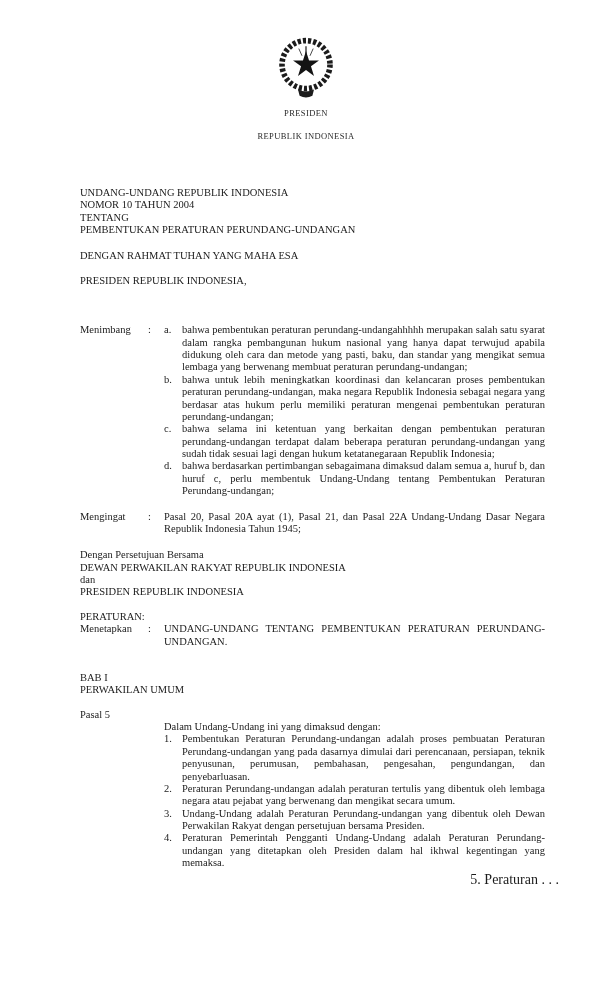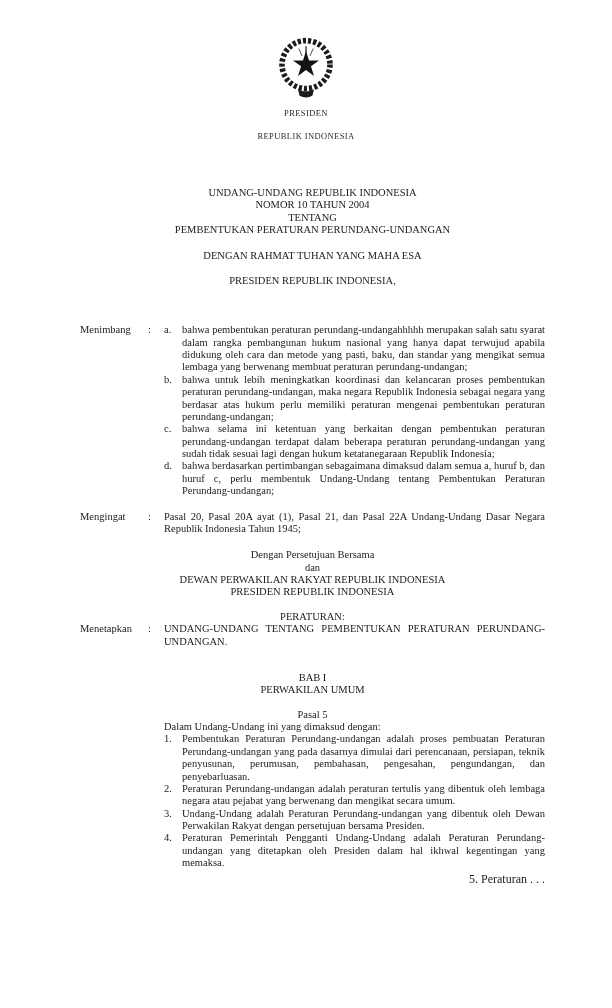--- a/index.html
+++ b/index.html
@@ -30,21 +30,21 @@
     color: #2a2a2a;
     margin-top: 4px;
   }
   .org-line2 {
     font-size: 8.5px;
     letter-spacing: 0.4px;
     color: #2a2a2a;
     margin-top: 13px;
   }
   
-  .center { text-align: center; }
+  .center { }
   .title-block { margin-top: 46px; }
   .title-block div { margin: 0; }
   .grace-line { margin-top: 13px; }
   .president-line { margin-top: 13px; }
   
   .label-row { display: flex; align-items: flex-start; }
   .label-col { width: 68px; flex: 0 0 68px; }
   .colon-col { width: 16px; flex: 0 0 16px; }
   .body-col { flex: 1; text-align: justify; }
   .menimbang-row { margin-top: 37px; }
@@ -57,22 +57,22 @@
   .agreement-block { margin-top: 14px; }
   .memutuskan-heading { margin-top: 12px; }
   .menetapkan-row { margin-top: 0; }
   .bab-block { margin-top: 24px; }
   .pasal-heading { margin-top: 12px; }
   
   .pasal-block { margin-left: 84px; }
   .footer-continuation {
     position: absolute;
     top: 872px;
-    right: 67px;
-    font-size: 12px;
+    right: 53px;
+    font-size: 14px;
   }
 </style>
 </head>
 <body>
 
 <div class="page">
 
   <div class="letterhead">
     <svg class="emblem-svg" width="80" height="82" viewBox="0 0 100 102">
 
@@ -126,22 +126,22 @@
     </div>
 
     <div class="label-row mengingat-row">
       <div class="label-col">Mengingat</div>
       <div class="colon-col">:</div>
       <div class="body-col">Pasal 20, Pasal 20A ayat (1), Pasal 21, dan Pasal 22A Undang-Undang Dasar Negara Republik Indonesia Tahun 1945;</div>
     </div>
 
     <div class="agreement-block center">
       <div>Dengan Persetujuan Bersama</div>
+      <div>DEWAN PERWAKILAN RAKYAT REPUBLIK INDONESIA</div>
       <div>dan</div>
-      <div>DEWAN PERWAKILAN RAKYAT REPUBLIK INDONESIA</div>
       <div>PRESIDEN REPUBLIK INDONESIA</div>
     </div>
 
     <div class="memutuskan-heading center">PERATURAN:</div>
     <div class="label-row menetapkan-row">
       <div class="label-col">Menetapkan</div>
       <div class="colon-col">:</div>
       <div class="body-col">UNDANG-UNDANG TENTANG PEMBENTUKAN PERATURAN PERUNDANG-UNDANGAN.</div>
     </div>
 

